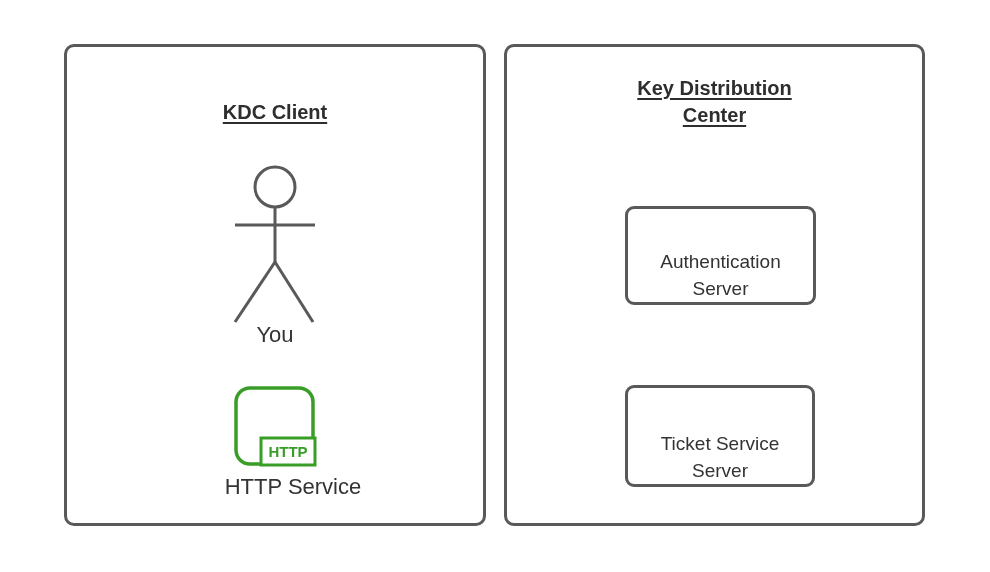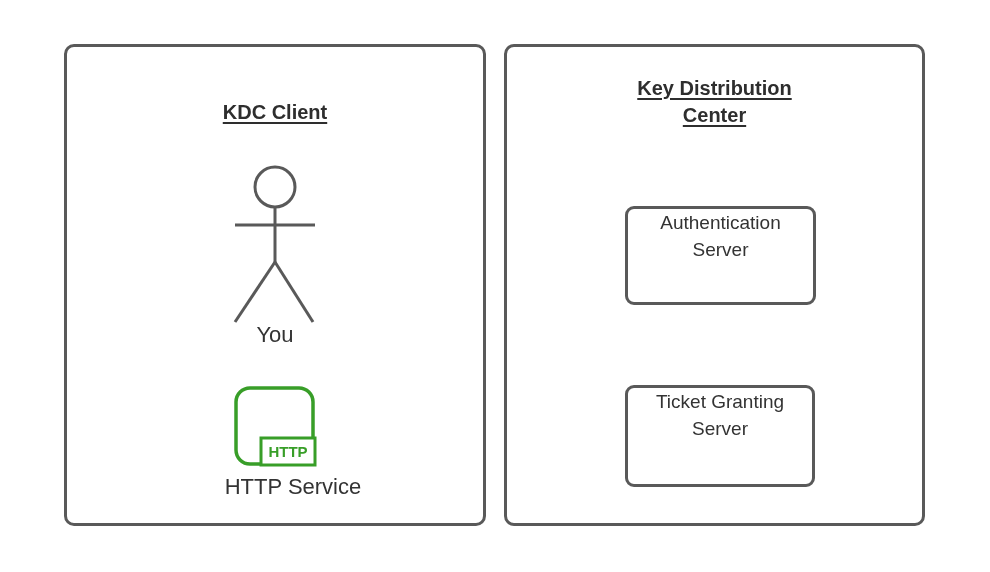--- a/index.html
+++ b/index.html
@@ -86,21 +86,21 @@
     stroke: none;
   }
 
   .server-node {
     position: absolute;
     left: 118px;
     background: #ffffff;
     border: 3px solid var(--panel-border);
     border-radius: 9px;
     display: flex;
-    align-items: flex-start;
+    align-items: flex-end;
     justify-content: center;
   }
   #node-auth { top: 159px; width: 191px; height: 99px; }
   #node-tgs  { top: 338px; width: 190px; height: 102px; }
   .server-node .node-label {
     display: block;
     max-width: 175px;
     text-align: center;
     font-size: 19px;
     line-height: 27px;
@@ -133,17 +133,17 @@
   </div>
 
   <div class="panel" id="kdc-panel">
     <div class="panel-title">Key Distribution Center</div>
 
     <div class="server-node" id="node-auth">
       <span class="node-label">Authentication Server</span>
     </div>
 
     <div class="server-node" id="node-tgs">
-      <span class="node-label">Ticket Granting Server</span>
+      <span class="node-label">Ticket Service Server</span>
     </div>
   </div>
 
 </div>
 
 </body></html>

